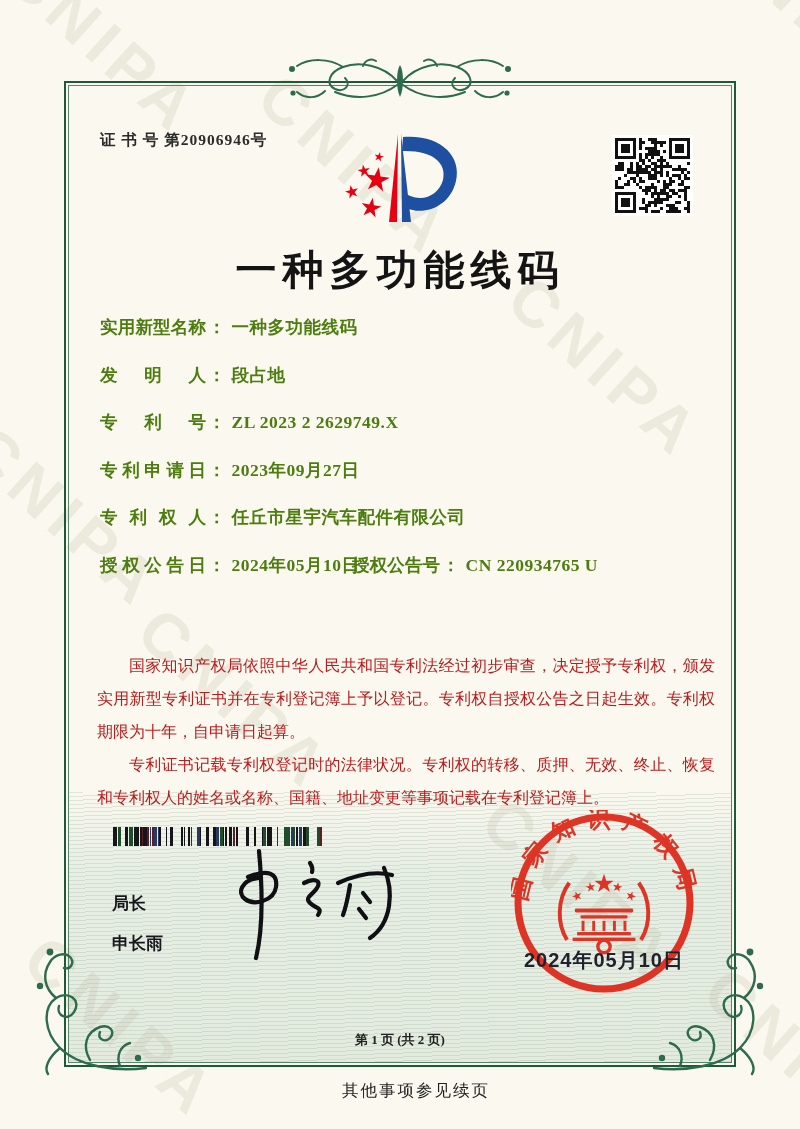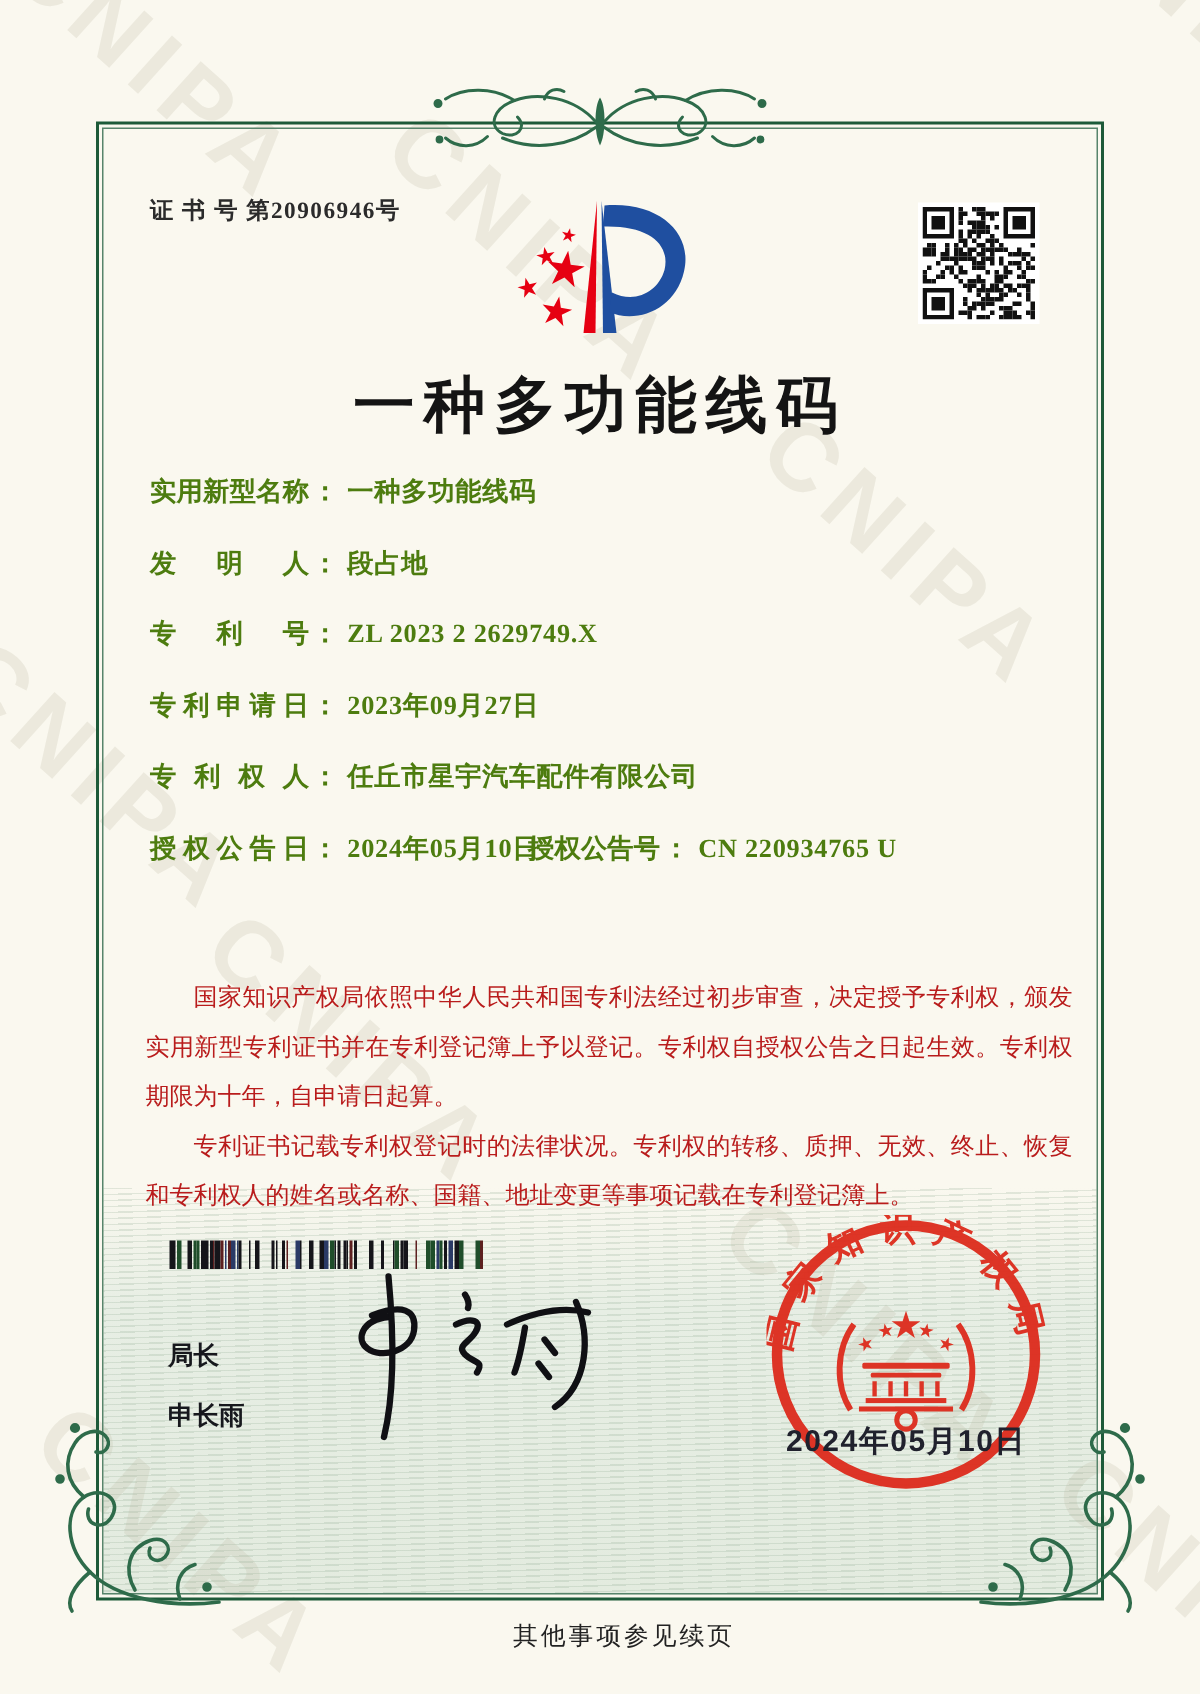--- a/index.html
+++ b/index.html
@@ -514,16 +514,17 @@
         <rect x="17.4" y="7" width="2.6" height="9"></rect>
         <rect x="-24" y="17" width="48" height="3"></rect>
         <rect x="-28" y="22" width="56" height="3"></rect>
         <path d="M-33,24 C-42,10 -42,-12 -31,-27" stroke="#dd2b1c" stroke-width="3.5" fill="none"></path>
         <path d="M33,24 C42,10 42,-12 31,-27" stroke="#dd2b1c" stroke-width="3.5" fill="none"></path>
         <circle cx="0" cy="30" r="5.5" stroke="#dd2b1c" stroke-width="3" fill="none"></circle>
       </g>
     </svg>
     <div class="seal-date">2024年05月10日</div>
 
+    <div class="page-footer">第 1 页 (共 2 页)</div>
     <div class="cont-note">其他事项参见续页</div>
 
   </div>
 </div>
 
 </body></html>

